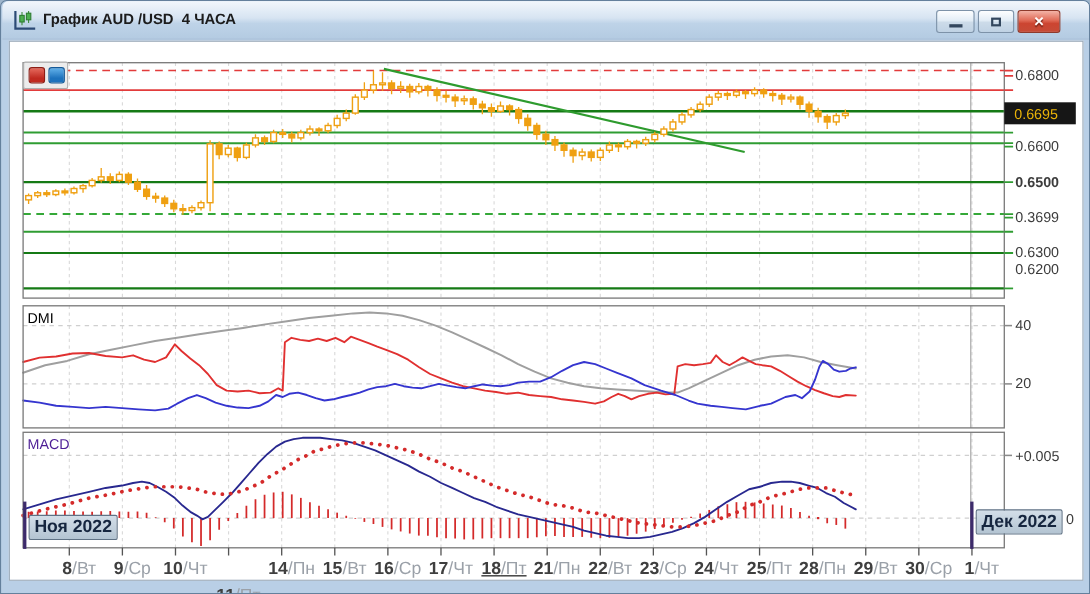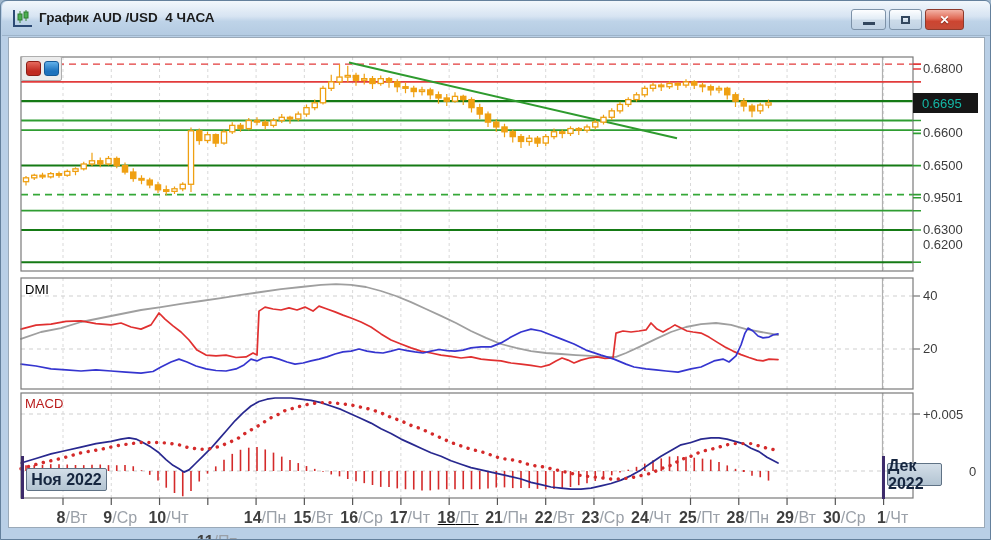--- a/index.html
+++ b/index.html
@@ -23,30 +23,30 @@
   .content{position:absolute;left:7px;top:36px;width:977px;height:491px;background:#ffffff;
       border:1px solid #9aa9b8;}
   .chart-svg{position:absolute;left:0;top:0;}
   .marker-box{position:absolute;left:20px;top:55px;width:41px;height:25px;background:#ececec;
       border:1px solid #aeaeae;border-radius:2px;}
   .marker-btn{position:absolute;top:4px;width:15px;height:15px;border-radius:3px;}
   .marker-btn.red{left:4px;background:linear-gradient(#e56a5d,#c02a20 70%);border:1px solid #8d1d15;}
   .marker-btn.blue{left:22px;background:linear-gradient(#62b1ea,#1d72bd 70%);border:1px solid #155a98;}
   .pane-label{position:absolute;font-size:13px;}
   .dmi-label{left:24px;top:281px;color:#000000;}
-  .macd-label{left:24px;top:395px;color:#b91c1c;}
+  .macd-label{left:24px;top:395px;color:#4c1d95;}
   .month-box{position:absolute;height:23px;border:1px solid #5f7285;border-radius:2px;
       background:linear-gradient(#d3dee8,#b3c4d2);color:#16263f;font-weight:700;font-size:16px;
       display:flex;align-items:center;justify-content:center;}
   .nov-box{left:25px;top:467px;width:81px;}
-  .dec-box{left:886px;top:462px;width:55px;}
+  .dec-box{left:886px;top:462px;width:79px;}
   .month-bar{position:absolute;width:3px;height:43px;background:#3d2b6b;}
   .nov-bar{left:20px;top:455px;} .dec-bar{left:881px;top:455px;}
   .cur-price{position:absolute;left:912px;top:92px;width:65px;height:20px;background:#161616;
-      color:#14b8a6;font-size:13px;display:flex;align-items:center;padding-left:9px;}
+      color:#eab308;font-size:13px;display:flex;align-items:center;padding-left:9px;}
   .axis-text{position:absolute;font-size:13px;color:#3c3c3c;white-space:nowrap;}
   .xlab{position:absolute;font-size:16px;white-space:nowrap;transform:translateX(-50%);}
   .xlab b{color:#3f3f3f;} .xlab span{color:#9aa0a8;font-weight:400;}
 </style>
 </head>
 <body>
 
 <div class="win">
   <div class="titlebar">
     <svg class="title-icon" viewBox="0 0 22 20">
@@ -477,22 +477,22 @@
   <div class="cur-price">0.6695</div>
 
   <div class="month-bar nov-bar"></div>
   <div class="month-box nov-box">Ноя 2022</div>
   <div class="month-bar dec-bar"></div>
   <div class="month-box dec-box">Дек 2022</div>
 
   <div id="labels-layer">
       <div class="axis-text" style="left: 922px; top: 60px;">0.6800</div>
       <div class="axis-text" style="left: 922px; top: 124.4px;">0.6600</div>
-      <div class="axis-text" style="left: 922px; top: 156.6px;">0.6500</div>
-      <div class="axis-text" style="left: 922px; top: 188.8px;">0.9501</div>
+      <div class="axis-text" style="left: 922px; top: 156.6px; font-weight: bold;">0.6500</div>
+      <div class="axis-text" style="left: 922px; top: 188.8px;">0.3699</div>
       <div class="axis-text" style="left: 922px; top: 221px;">0.6300</div>
       <div class="axis-text" style="left: 922px; top: 236px;">0.6200</div>
       <div class="axis-text" style="left: 922px; top: 287px;">40</div>
       <div class="axis-text" style="left: 922px; top: 340px;">20</div>
       <div class="axis-text" style="left: 922px; top: 406px;">+0.005</div>
       <div class="axis-text" style="left: 968px; top: 463px;">0</div>
       <div class="xlab" style="left: 71px; top: 508px;"><b>8</b><span>/Вт</span></div>
       <div class="xlab" style="left: 119.27px; top: 508px;"><b>9</b><span>/Ср</span></div>
       <div class="xlab" style="left: 167.54px; top: 508px;"><b>10</b><span>/Чт</span></div>
       <div class="xlab" style="left: 215.81px; top: 532px;"><b>11</b><span>/Пт</span></div>

